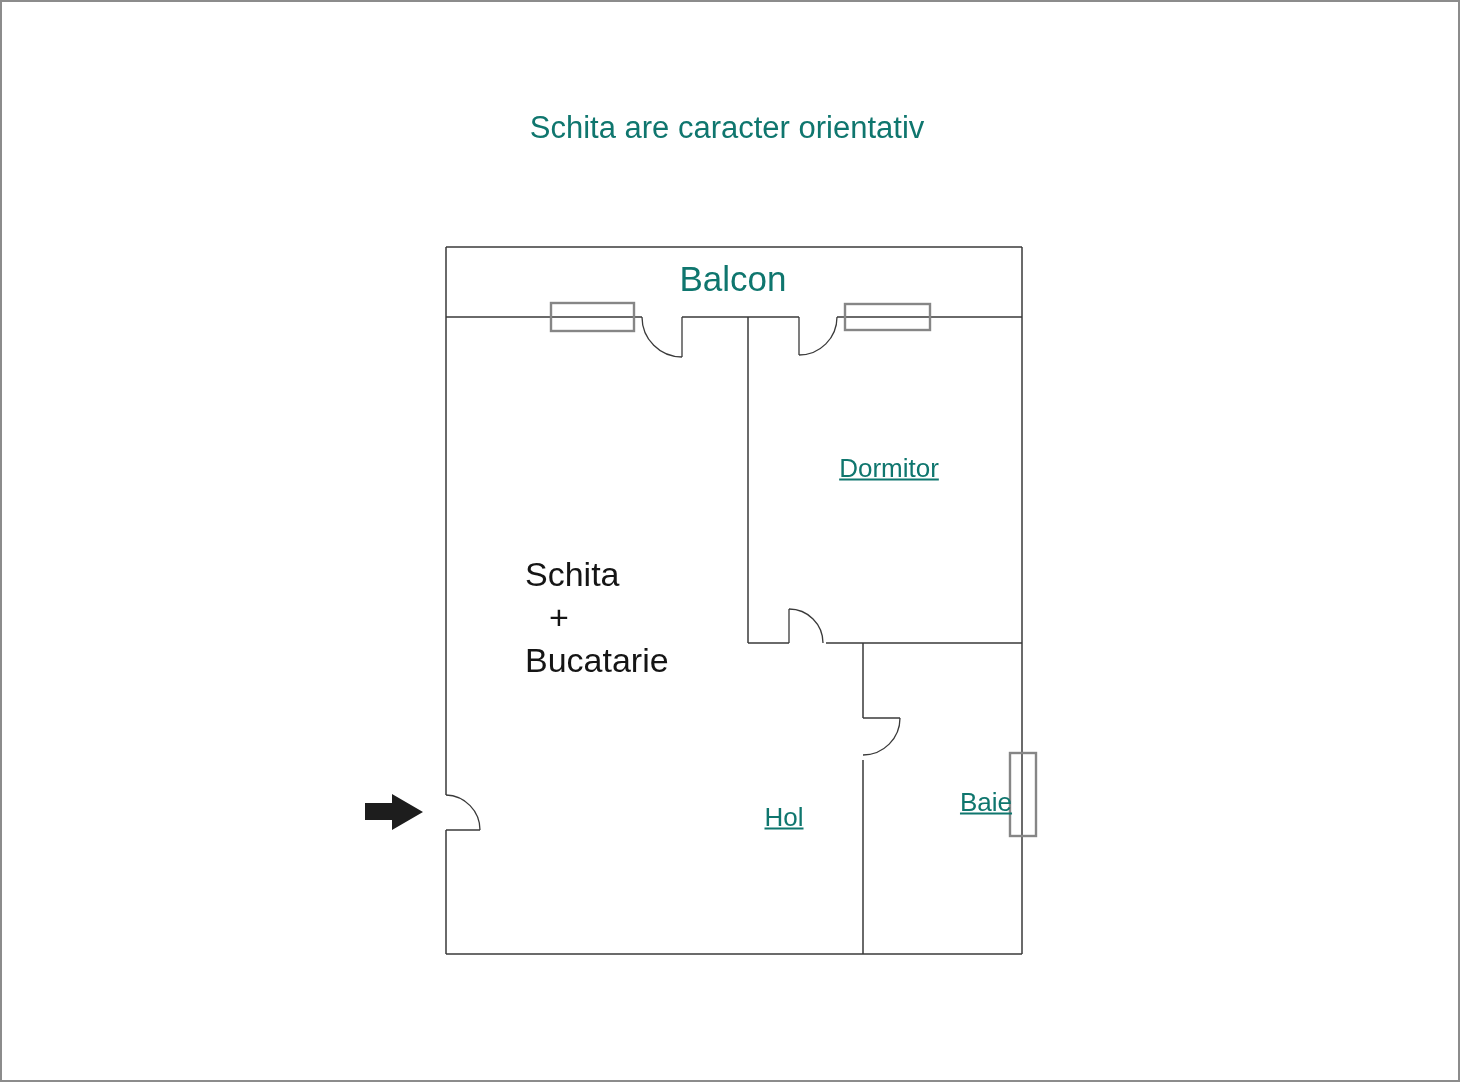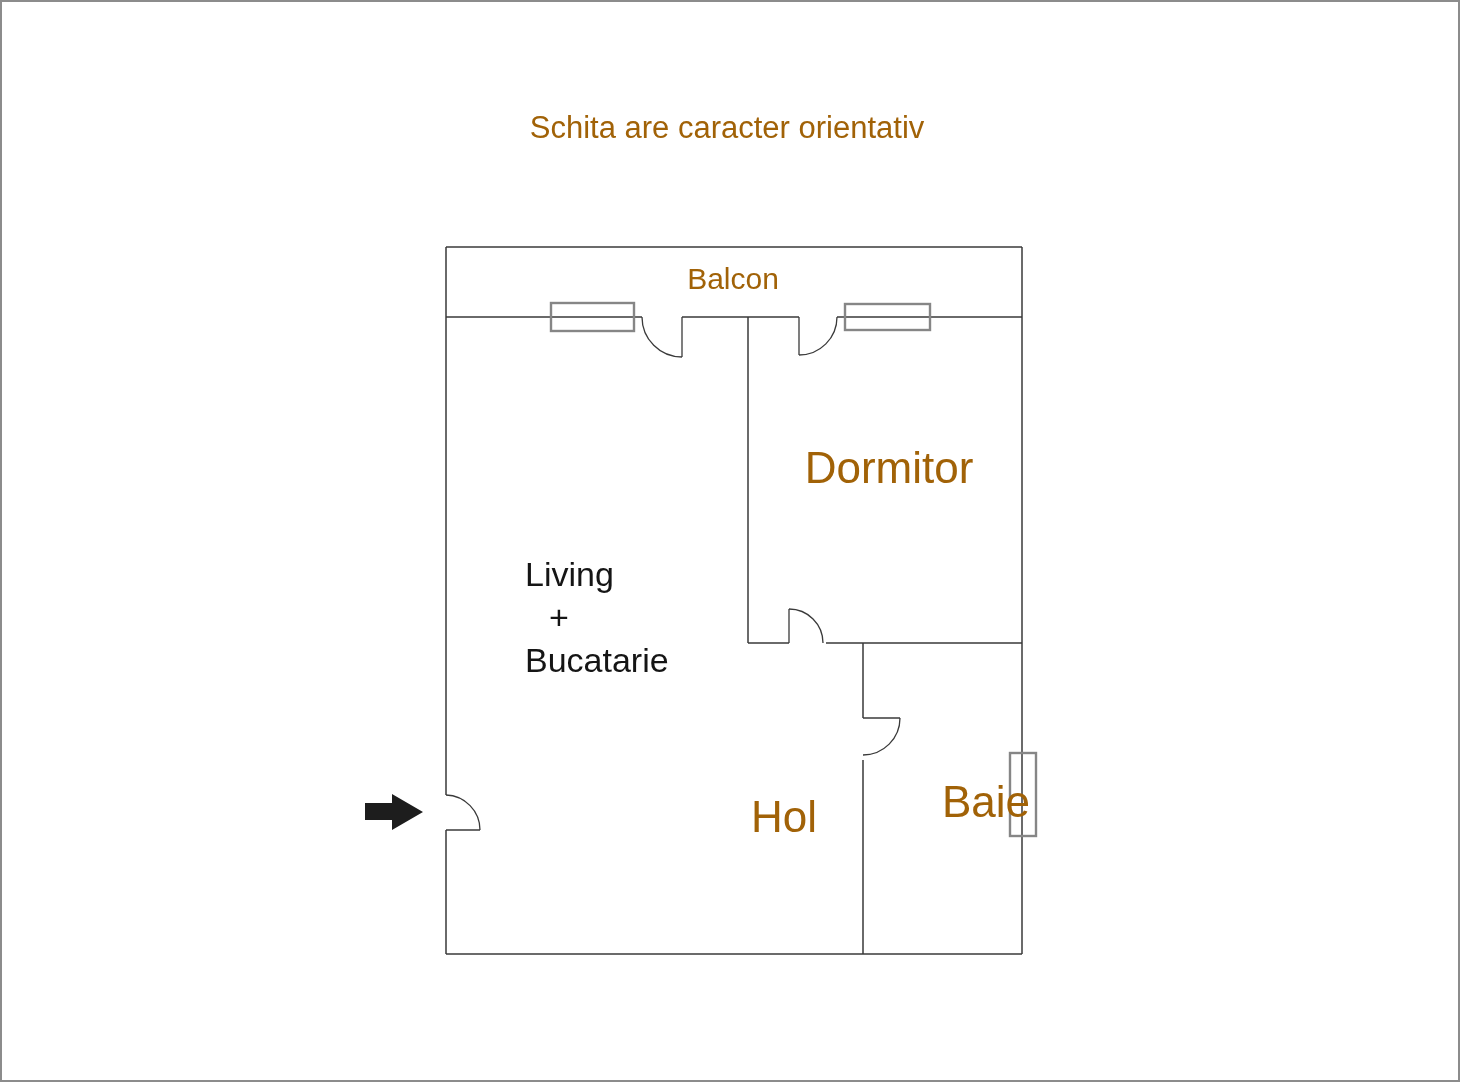--- a/index.html
+++ b/index.html
@@ -21,27 +21,27 @@
   }
   .plan-svg {
     position: absolute;
     left: 0;
     top: 0;
     width: 1460px;
     height: 1082px;
   }
   .label {
     position: absolute;
-    color: #a16207;
+    color: #0f766e;
     white-space: nowrap;
     transform: translate(-50%, -50%);
   }
   .title-label   { font-size: 31px; }
-  .balcon-label  { font-size: 30px; }
-  .room-label    { font-size: 44px; }
+  .balcon-label  { font-size: 35px; }
+  .room-label    { font-size: 26px; text-decoration: underline; }
   .living-block {
     position: absolute;
     left: 523px;
     top: 551px;
     font-size: 34px;
     line-height: 43px;
     color: #151515;
     white-space: nowrap;
   }
   .living-block .plus-line { padding-left: 24px; }
@@ -86,21 +86,21 @@
     <path stroke="none" d="M363 801 H390 V792 L421 810 L390 828 V818 H363 Z" fill="#1d1d1d"></path>
   </svg>
 
   <div class="label title-label" style="left:725px; top:126px;">Schita are caracter orientativ</div>
 
   <div class="label balcon-label" style="left:731px; top:277px;">Balcon</div>
 
   <div class="label room-label" style="left:887px; top:466px;">Dormitor</div>
 
   <div class="living-block">
-    <div>Living</div>
+    <div>Schita</div>
     <div class="plus-line">+</div>
     <div>Bucatarie</div>
   </div>
 
   <div class="label room-label" style="left:782px; top:815px;">Hol</div>
 
   <div class="label room-label" style="left:984px; top:800px;">Baie</div>
 
 </div>
 

